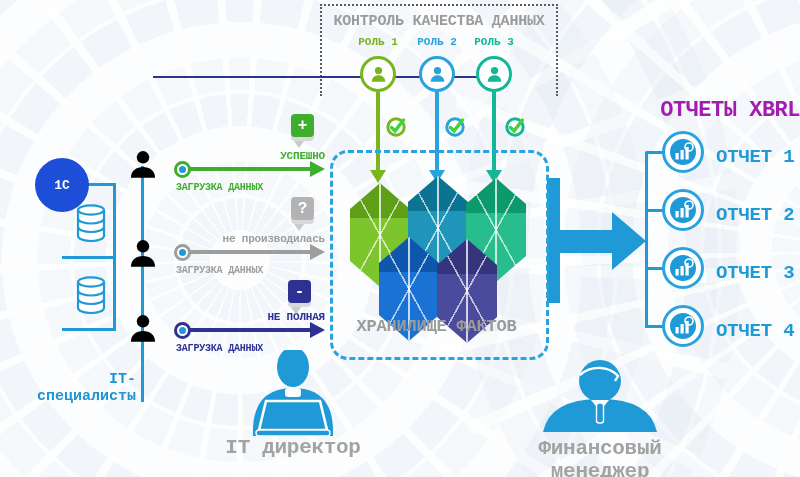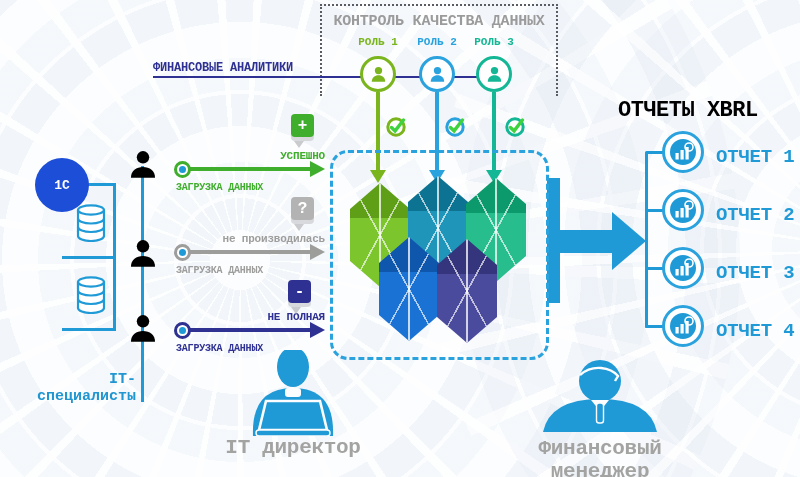--- a/index.html
+++ b/index.html
@@ -64,40 +64,39 @@
   .load-status{position:absolute;font-size:11px;font-weight:bold;color:var(--load);text-align:right;letter-spacing:-.2px;}
   .badge{position:absolute;width:23px;height:23px;background:var(--badge);border-radius:4px;color:#fff;
     font-weight:bold;font-size:16px;display:flex;align-items:center;justify-content:center;
     box-shadow:0 4px 0 rgba(207,209,212,.8);z-index:3;}
   .badge::after{content:'';position:absolute;top:100%;left:3px;margin-top:4px;
     border:5px solid transparent;border-top:7px solid #c9cbce;}
   
   .bigbar{background:#1f9ad6;}
   .bighead{width:0;height:0;border-top:29px solid transparent;border-bottom:29px solid transparent;border-left:34px solid #1f9ad6;}
   
-  .rtitle{text-align:left;font-size:22px;font-weight:bold;color:#000000;letter-spacing:-.5px;}
+  .rtitle{text-align:right;font-size:22px;font-weight:bold;color:#a21caf;letter-spacing:-.5px;}
   .report-circle{position:absolute;width:42px;height:42px;box-sizing:border-box;border:3px solid #2aa2dd;border-radius:50%;
     background:#fff;display:flex;align-items:center;justify-content:center;z-index:3;}
   .report-label{position:absolute;font-size:19px;font-weight:bold;color:#1f9ad6;letter-spacing:-.2px;}
   .rline{position:absolute;background:#1f9ad6;border-radius:2px;}
   
   .person-label{font-size:21px;font-weight:bold;color:#a3a3a2;text-align:center;letter-spacing:-.3px;}
 </style>
 </head>
 <body>
 
 <div class="stage">
   <div class="burst" style="left:-260px;top:-240px;width:1000px;height:1000px;"></div>
   <div class="burst" style="left:430px;top:-190px;width:880px;height:880px;"></div>
 
   <div class="abs qbox" style="left:320px;top:4px;width:234px;height:90px;z-index:1;">
     <div class="qtitle" style="margin-top:7px;">КОНТРОЛЬ КАЧЕСТВА ДАННЫХ</div>
   </div>
 
-  <div class="abs an-label" style="left:153px;top:61px;width:168px;">ФИНАНСОВЫЕ АНАЛИТИКИ</div>
   <div class="abs an-line" style="left:153px;top:76px;width:358px;z-index:2;"></div>
 
   <div class="abs role" style="left: 348px; top: 36px; --role: #7ab51d;">
     <div class="role-label" style="--role: #7ab51d;">РОЛЬ 1</div>
     <div class="role-circle" style="--role: #7ab51d;">
       <svg viewBox="0 0 24 24" style="--role: #7ab51d;">
           <circle cx="12" cy="7" r="4.6" style="--role: #7ab51d;"></circle>
           <path d="M3.5 21c0-5 3.8-8 8.5-8s8.5 3 8.5 8z" style="--role: #7ab51d;"></path>
         </svg>
     </div>
@@ -138,20 +137,21 @@
       <path d="M6.5 13.5 l3.6 3.4 L18.5 6" fill="none" stroke="#3ed33e" stroke-width="3.4" stroke-linecap="round" style="--role: #14b795;"></path>
     </svg>
   </div>
 
   <div class="abs sbox" style="left:330px;top:150px;width:213px;height:204px;z-index:1;"></div>
   <div class="hex" style="left: 350px; top: 183px; z-index: 2; --hex: #7cc52d; --hex-top: #5f9f18;"></div>
   <div class="hex" style="left: 408px; top: 176px; z-index: 2; --hex: #1f95ba; --hex-top: #0d7392;"></div>
   <div class="hex" style="left: 466px; top: 178px; z-index: 2; --hex: #27bd8d; --hex-top: #0c9a6c;"></div>
   <div class="hex" style="left: 379px; top: 237px; z-index: 2; --hex: #1a73d4; --hex-top: #0f57ad;"></div>
   <div class="hex" style="left: 437px; top: 239px; z-index: 2; --hex: #4b4b9e; --hex-top: #35357d;"></div>
+  <div class="abs slabel" style="left:330px;top:317px;width:213px;z-index:2;">ХРАНИЛИЩЕ ФАКТОВ</div>
 
   <div class="bline" style="left:113px;top:183px;width:3px;height:147px;"></div>
   <div class="bline" style="left:62px;top:183px;width:54px;height:3px;"></div>
   <div class="bline" style="left:62px;top:256px;width:54px;height:3px;"></div>
   <div class="bline" style="left:62px;top:328px;width:54px;height:3px;"></div>
   <div class="syscircle" style="left:35px;top:158px;">1С</div>
   <svg class="abs" style="left:76px;top:204px;z-index:2;" width="30" height="38" viewBox="0 0 30 38">
     <path d="M2 6 v26 c0 2.8 5.8 5 13 5 s13 -2.2 13 -5 V6" fill="#fff" stroke="#1f9ad6" stroke-width="2.2"></path>
     <ellipse cx="15" cy="6" rx="13" ry="4.6" fill="#fff" stroke="#1f9ad6" stroke-width="2.2"></ellipse>
     <path d="M2 14.5 c0 2.8 5.8 5 13 5 s13 -2.2 13 -5 M2 23 c0 2.8 5.8 5 13 5 s13 -2.2 13 -5" fill="none" stroke="#1f9ad6" stroke-width="2.2"></path>

